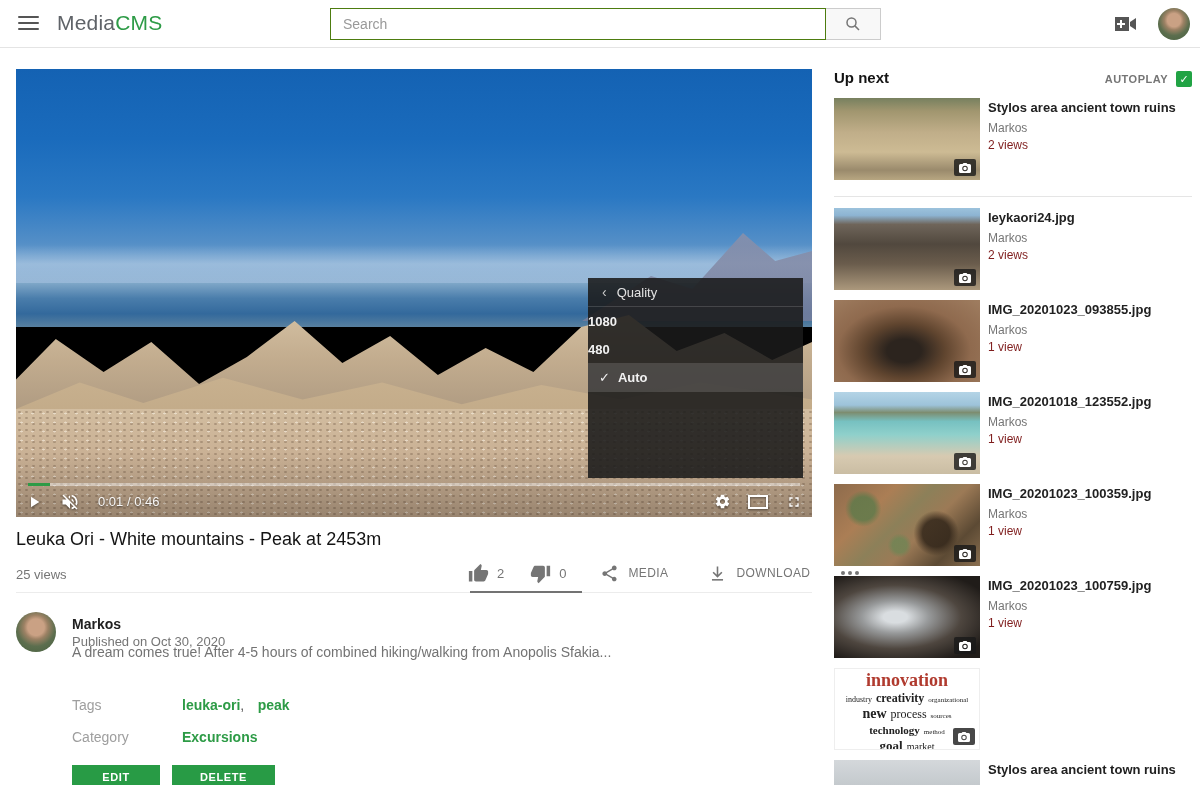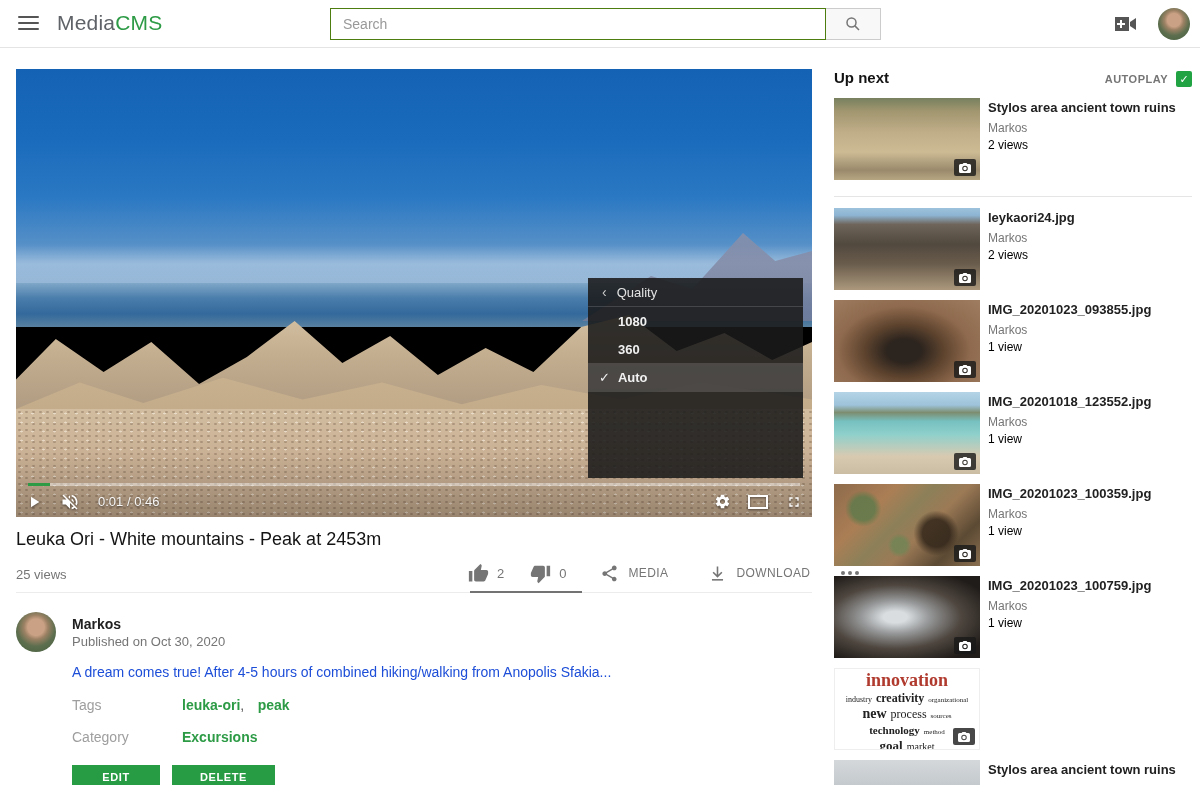--- a/index.html
+++ b/index.html
@@ -62,40 +62,40 @@
            text-shadow:0 1px 2px rgba(0,0,0,.6); }
   .cspacer { flex:1; }
   .cbtn { width:36px; height:31px; display:flex; align-items:center; justify-content:center; cursor:pointer; }
 
   
   .qmenu { position:absolute; left:572px; top:209px; width:215px; height:200px;
            background:rgba(26,26,26,.88); color:#fff; z-index:20; }
   .qhead { height:29px; display:flex; align-items:center; padding-left:14px;
            border-bottom:1px solid rgba(255,255,255,.15); font-size:13px; color:#e3e3e3; cursor:pointer; }
   .qhead .chev { font-size:14px; margin-right:10px; color:#ccc; }
-  .qitem { height:28px; display:flex; align-items:center; padding-left:30px;
+  .qitem { height:28px; display:flex; align-items:center; 
            font-size:13px; font-weight:bold; color:#f1f1f1; cursor:pointer; }
   .qitem.sel { background:rgba(255,255,255,.14); padding-left:11px; height:29px; }
   .qitem.sel .chk { margin-right:8px; font-weight:normal; font-size:13px; }
 
   
   .vtitle { position:absolute; left:16px; top:529px; font-size:18px; color:#141414; }
   .vviews { position:absolute; left:16px; top:567px; font-size:13px; color:#757575; }
   .actions { position:absolute; left:468px; top:556px; height:34px; display:flex; align-items:center; }
   .action { display:flex; align-items:center; color:#757575; cursor:pointer; }
   .action .cnt { font-size:13px; margin-left:8px; }
   .action .lbl { font-size:12px; margin-left:9px; letter-spacing:.4px; }
   .divider { position:absolute; left:16px; top:592px; width:796px; height:1px; background:#ececec; }
   .likeline { position:absolute; left:470px; top:591px; width:112px; height:2px; background:#737373; }
 
   .avatar-author { position:absolute; left:16px; top:612px; width:40px; height:40px; border-radius:50%;
         background: radial-gradient(circle at 50% 38%, #caa184 0 26%, #9c8164 38%, #5c6e4e 60%, #47603f 100%); }
   .aname { position:absolute; left:72px; top:616px; font-size:14px; font-weight:bold; color:#212121; }
   .apub  { position:absolute; left:72px; top:634px; font-size:13px; color:#757575; }
-  .adesc { position:absolute; left:72px; top:664px; font-size:14px; color:#1d4ed8; }
+  .adesc { position:absolute; left:72px; top:644px; font-size:14px; color:#737373; }
 
   .rowlabel { font-size:14px; color:#9e9e9e; }
   .tagsrow { position:absolute; left:72px; top:696px; width:700px; }
   .catrow  { position:absolute; left:72px; top:728px; width:700px; }
   .rowval  { position:absolute; left:110px; top:0; }
   .glink { color:#2d9b46; font-size:14px; font-weight:bold; text-decoration:none; cursor:pointer; }
   .tagsep { color:#555; font-size:14px; }
   .tag2 { margin-left:9px;text-align:right; }
 
   .mbtn { position:absolute; top:765px; height:36px; background:#289b45; color:#fff; border:none;
@@ -111,21 +111,21 @@
                     color:#757575; letter-spacing:.5px; }
   .checkbox { position:absolute; right:0; top:0; width:16px; height:16px; background:#21a344;
               border-radius:2px; color:#fff; font-size:11px; line-height:16px; text-align:center; cursor:pointer; }
   .sep { position:absolute; left:834px; top:196px; width:358px; height:1px; background:#e5e5e5; }
 
   .sitem { position:absolute; left:834px; width:358px; height:82px; cursor:pointer; }
   .sthumb { position:absolute; left:0; top:0; width:146px; height:82px; overflow:hidden; }
   .sbody { position:absolute; left:154px; top:0; width:204px; }
   .stitle { font-size:13px; font-weight:bold; color:#212121; line-height:16px; margin-top:2px; }
   .sauthor { font-size:12px; color:#757575; margin-top:5px; }
-  .sviews  { font-size:12px; color:#000000; margin-top:3px; }
+  .sviews  { font-size:12px; color:#7f1d1d; margin-top:3px; }
   .badge { position:absolute; right:4px; bottom:4px; width:22px; height:17px;
            background:rgba(25,25,25,.8); border-radius:2px; display:flex; align-items:center; justify-content:center; }
 
   .t1 { background:linear-gradient(180deg,#77805f 0%,#a1966f 16%,#c0ae89 42%,#cdbb94 66%,#9a8a6c 88%,#b7a681 100%); }
   .t2 { background:linear-gradient(180deg,#9cc2dc 0%,#8db4d2 9%,#6f655a 20%,#51483e 44%,#6a5c4c 68%,#ab987c 100%); }
   .t3 { background:radial-gradient(ellipse at 48% 62%, #2c241e 0 16%, #60452f 38%, #8f6a4e 62%, #9f7d60 100%); }
   .t4 { background:linear-gradient(180deg,#b4d4e6 0%,#9dc3da 16%,#7d8d70 25%,#77c1c1 36%,#8fd0cb 52%,#d7cab1 78%,#cabda3 100%); }
   .t5 { background:
         radial-gradient(circle at 20% 30%, rgba(92,122,74,.8) 0 9%, rgba(0,0,0,0) 14%),
         radial-gradient(circle at 70% 60%, rgba(50,38,26,.85) 0 12%, rgba(0,0,0,0) 20%),
@@ -183,21 +183,21 @@
   <div class="ridge2"></div>
   <div class="ground"></div>
   <div class="vshade"></div>
 
   <div class="qmenu">
     <div class="qhead">
       <span class="chev">‹</span>
       <span>Quality</span>
     </div>
     <div class="qitem">1080</div>
-    <div class="qitem">360</div>
+    <div class="qitem">480</div>
     <div class="qitem sel">
       <span class="chk">✓</span>
       <span>Auto</span>
     </div>
   </div>
 
   <div class="progress">
     <div class="played"></div>
   </div>
 

